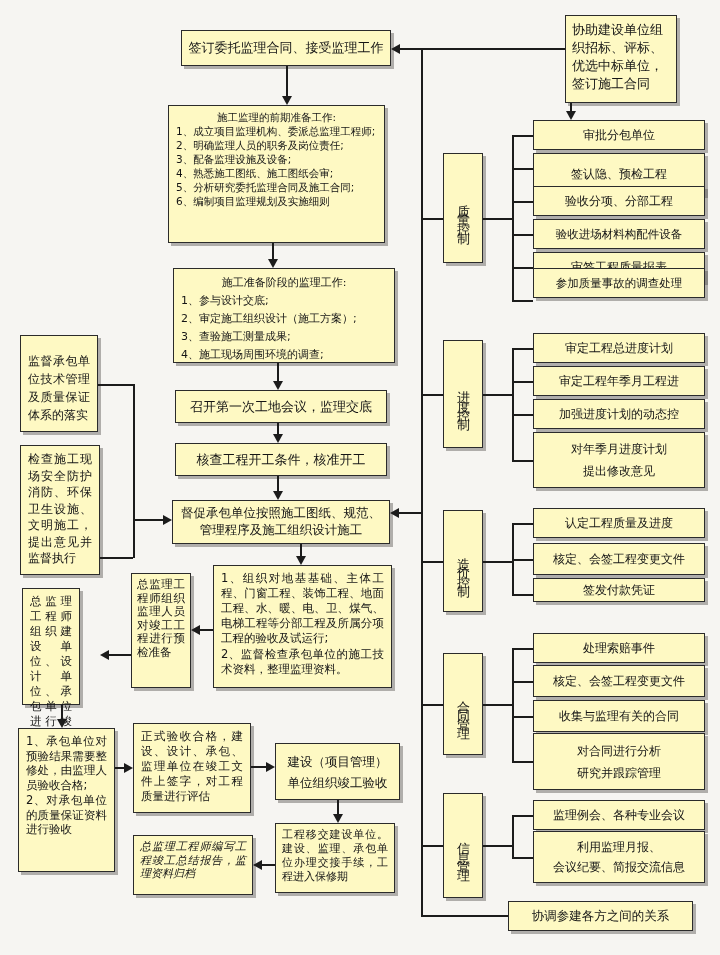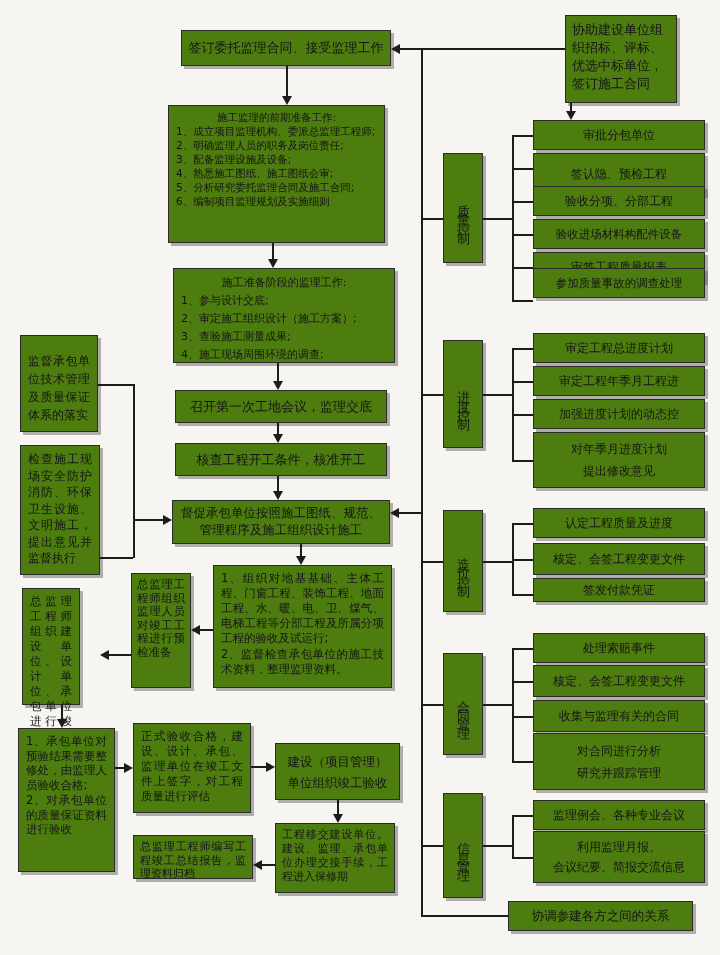--- a/index.html
+++ b/index.html
@@ -1,18 +1,18 @@
 <!DOCTYPE html>
 <html><head>
 <meta charset="utf-8">
 <style>
   html,body{margin:0;padding:0;}
   body{width:720px;height:955px;background:#f6f5f2;font-family:"DejaVu Sans",sans-serif;color:#151515;}
   .stage{position:relative;width:720px;height:955px;overflow:hidden;}
-  .box{position:absolute;background:#4d7c0f;border:1.3px solid #2b2b2b;box-sizing:border-box;
+  .box{position:absolute;background:#fef9c3;border:1.3px solid #2b2b2b;box-sizing:border-box;
        box-shadow:3px 3px 0 rgba(90,88,84,.45);color:#151515;}
   .c{display:flex;align-items:center;justify-content:center;text-align:center;padding:2px 4px;}
   .list{padding:5px 7px;}
   .li{margin:0 0 1px 0;}
   .bt{text-align:center;margin-bottom:1px;}
   .ml{white-space:pre-line;}
   .jt{text-align:justify;}
   .vlabel{display:flex;align-items:center;justify-content:center;writing-mode:vertical-lr;
           text-orientation:upright;letter-spacing:9px;font-size:13px;padding-top:8px;}
   .ln{position:absolute;background:#1c1c1c;}
@@ -72,21 +72,21 @@
     <div class="li jt">2、对承包单位的质量保证资料进行验收</div>
   </div>
 
   <div class="box jt" style="left:133px;top:723px;width:118px;height:90px;font-size:11.5px;line-height:15px;padding:5px 7px;">正式验收合格，建设、设计、承包、监理单位在竣工文件上签字，对工程质量进行评估</div>
 
   <div class="box c ml" style="left:275px;top:743px;width:125px;height:57px;font-size:12.5px;line-height:21px;">建设（项目管理）
 单位组织竣工验收</div>
 
   <div class="box jt" style="left:275px;top:823px;width:120px;height:70px;font-size:11px;line-height:14px;padding:4px 6px;">工程移交建设单位。建设、监理、承包单位办理交接手续，工程进入保修期</div>
 
-  <div class="box jt" style="left:133px;top:835px;width:120px;height:44px;font-size:11px;line-height:13.5px;padding:4px 6px;">总监理工程师编写工程竣工总结报告，监理资料归档</div>
+  <div class="box jt" style="left:133px;top:835px;width:120px;height:60px;font-size:11px;line-height:13.5px;padding:4px 6px;font-style:italic;">总监理工程师编写工程竣工总结报告，监理资料归档</div>
 
   <div class="box vlabel" style="left:443px;top:153px;width:40px;height:110px;">质量控制</div>
   <div class="box vlabel" style="left:443px;top:340px;width:40px;height:108px;">进度控制</div>
   <div class="box vlabel" style="left:443px;top:510px;width:40px;height:102px;">造价控制</div>
   <div class="box vlabel" style="left:443px;top:653px;width:40px;height:102px;">合同管理</div>
   <div class="box vlabel" style="left:443px;top:793px;width:40px;height:105px;">信息管理</div>
 
   <div class="box c" style="left:533px;top:120px;width:172px;height:30px;font-size:12px;">审批分包单位</div>
   <div class="box c" style="left:533px;top:153px;width:172px;height:42px;font-size:12px;">签认隐、预检工程</div>
   <div class="box c" style="left:533px;top:186px;width:172px;height:30px;font-size:12px;">验收分项、分部工程</div>

